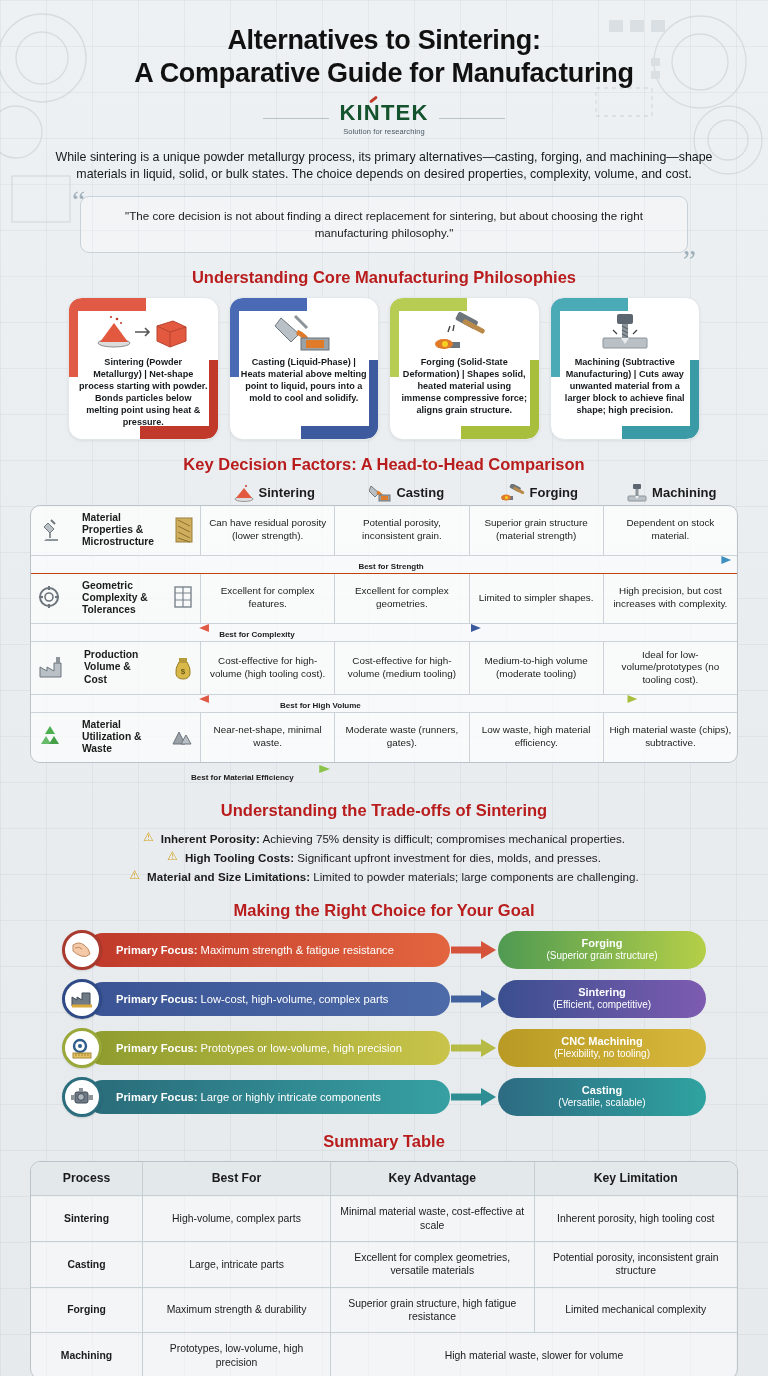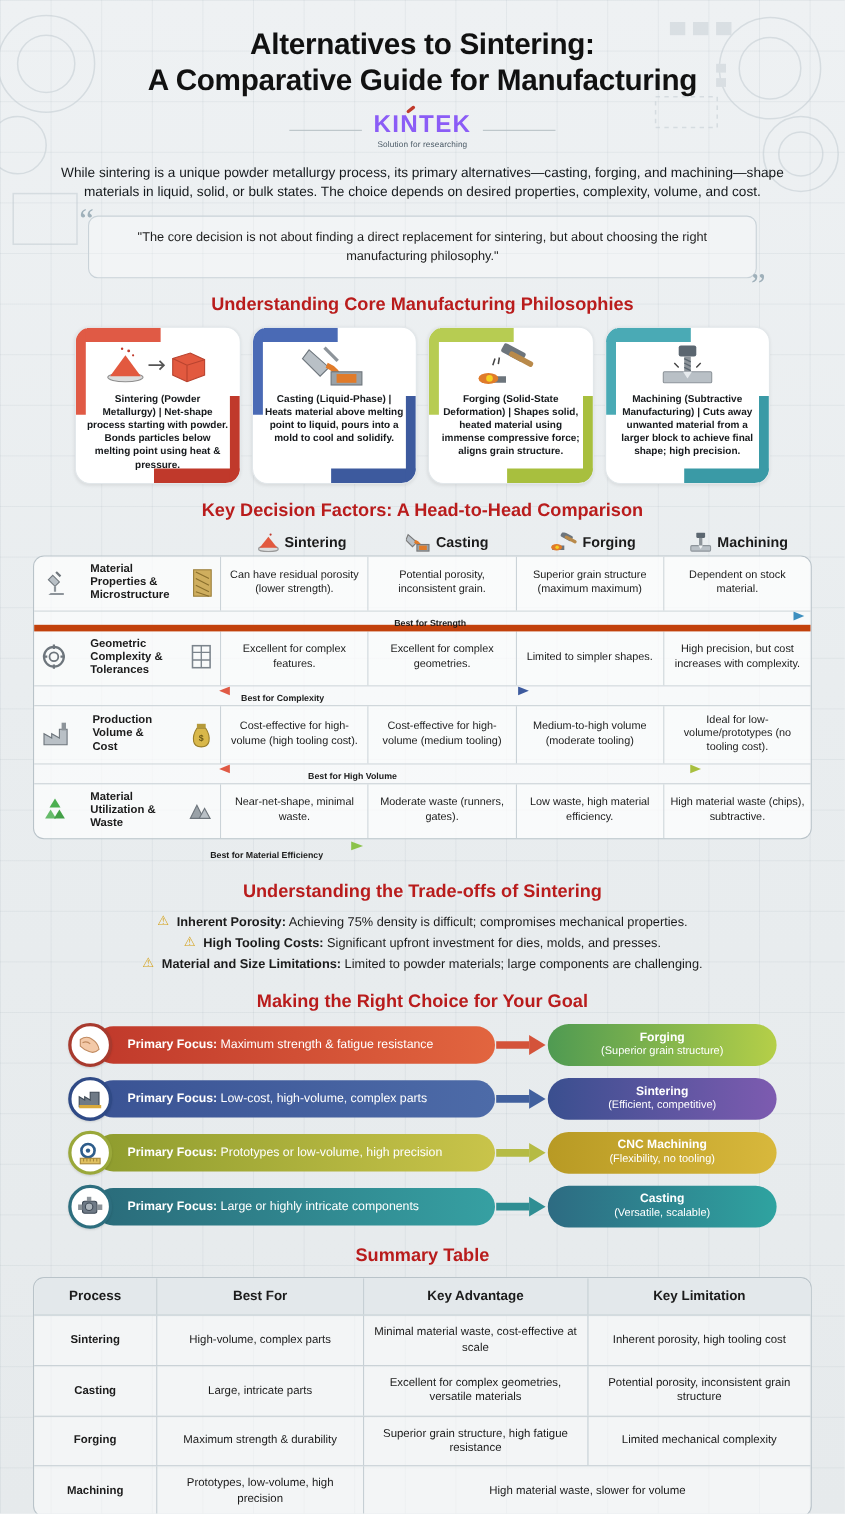--- a/index.html
+++ b/index.html
@@ -29,21 +29,21 @@
 
   
   .title {
     text-align:center; font-size:27px; font-weight:bold; line-height:1.22;
     padding-top:24px; letter-spacing:-.3px; color:#111;
   }
   .logo-row { display:flex; align-items:center; justify-content:center; gap:10px; margin-top:12px; }
   .logo-line { height:1px; width:66px; background:#b9c2c7; }
   .logo-block { text-align:center; position:relative; }
   .logo-word {
-    font-size:22px; font-weight:bold; color:#8b5cf6; letter-spacing:1.2px;
+    font-size:22px; font-weight:bold; color:#14532d; letter-spacing:1.2px;
     font-family:"Liberation Sans", sans-serif; line-height:1;
   }
   .logo-tick { position:absolute; left:30px; top:-4px; width:9px; height:3px; background:#c0392b; transform:rotate(-38deg); border-radius:2px;}
   .logo-sub { font-size:7.5px; color:#4b5a66; margin-top:3px; letter-spacing:.1px; }
   .intro {
     text-align:center; font-size:12.4px; line-height:1.42; margin: 13px 14px 0;
     color:#15191c; font-weight:500;
   }
   
   .quote-wrap { position:relative; margin: 12px 58px 0; }
@@ -325,24 +325,24 @@
             <path d="M12 16 L12 21" stroke="#8d949a" stroke-width="2"></path>
           </svg>
         <span class="lbl-txt">Material Properties &amp; Microstructure</span>
         <svg width="18" height="26" viewBox="0 0 18 26">
             <rect x="1" y="1" width="16" height="24" fill="#cfae5e" stroke="#9a7f3a"></rect>
             <path d="M3 3 L15 9 M3 9 L15 15 M3 15 L15 21 M3 21 L15 25" stroke="#8a6f2c" stroke-width="1"></path>
           </svg>
       </div>
       <div class="cmp-cell">Can have residual porosity (lower strength).</div>
       <div class="cmp-cell">Potential porosity, inconsistent grain.</div>
-      <div class="cmp-cell">Superior grain structure (maximum maximum)</div>
+      <div class="cmp-cell">Superior grain structure (material strength)</div>
       <div class="cmp-cell">Dependent on stock material.</div>
     </div>
-    <div style="height:18px; position:relative; border-bottom:6px solid #c2410c; background:rgba(255,255,255,.25)">
+    <div style="height:18px; position:relative; border-bottom:1px solid #c2410c; background:rgba(255,255,255,.25)">
       <svg width="100%" height="18" viewBox="0 0 722 18" preserveAspectRatio="none">
         <defs>
             <linearGradient id="g1" x1="0" x2="1">
               <stop offset="0" stop-color="#d6e28e"></stop>
               <stop offset="1" stop-color="#3d8fbf"></stop>
             </linearGradient>
           </defs>
         <line x1="362" y1="4" x2="706" y2="4" stroke="url(#g1)" stroke-width="2.6"></line>
         <polygon points="706,0 716,4 706,8" fill="#3d8fbf"></polygon>
       </svg>

